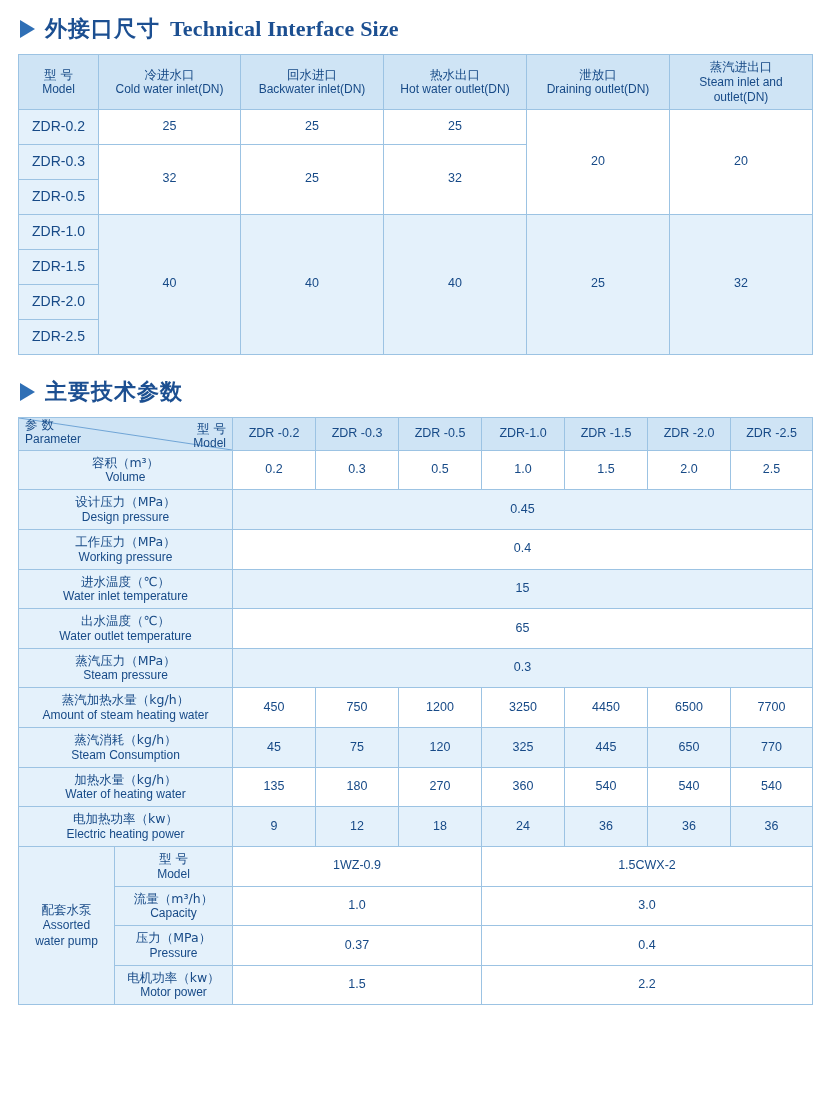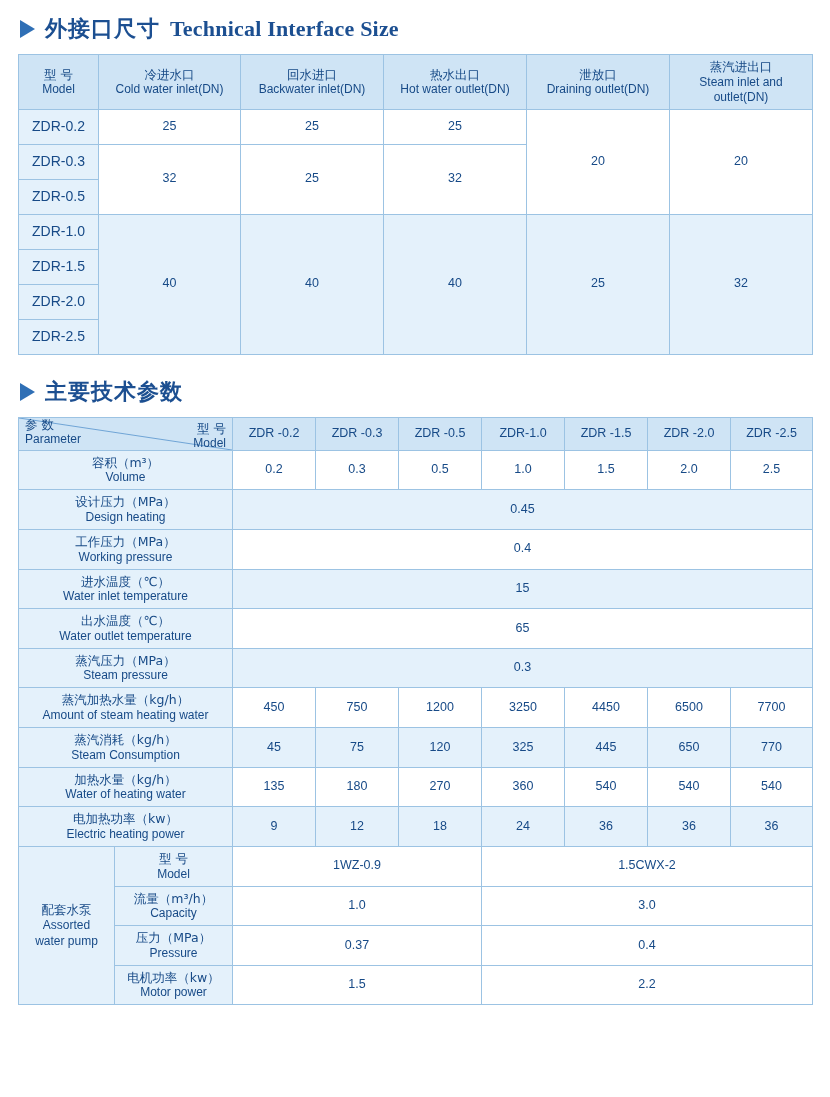--- a/index.html
+++ b/index.html
@@ -240,21 +240,21 @@
         <td class="white">0.5</td>
         <td class="white">1.0</td>
         <td class="white">1.5</td>
         <td class="white">2.0</td>
         <td class="white">2.5</td>
       </tr>
 
       <tr>
         <td class="lbl left-pad" colspan="2">
           <span class="cn">设计压力（MPa）</span>
-          <span class="en">Design heating</span>
+          <span class="en">Design pressure</span>
         </td>
         <td class="tint" colspan="7">0.45</td>
       </tr>
 
       <tr>
         <td class="lbl left-pad" colspan="2">
           <span class="cn">工作压力（MPa）</span>
           <span class="en">Working pressure</span>
         </td>
         <td class="white" colspan="7">0.4</td>

